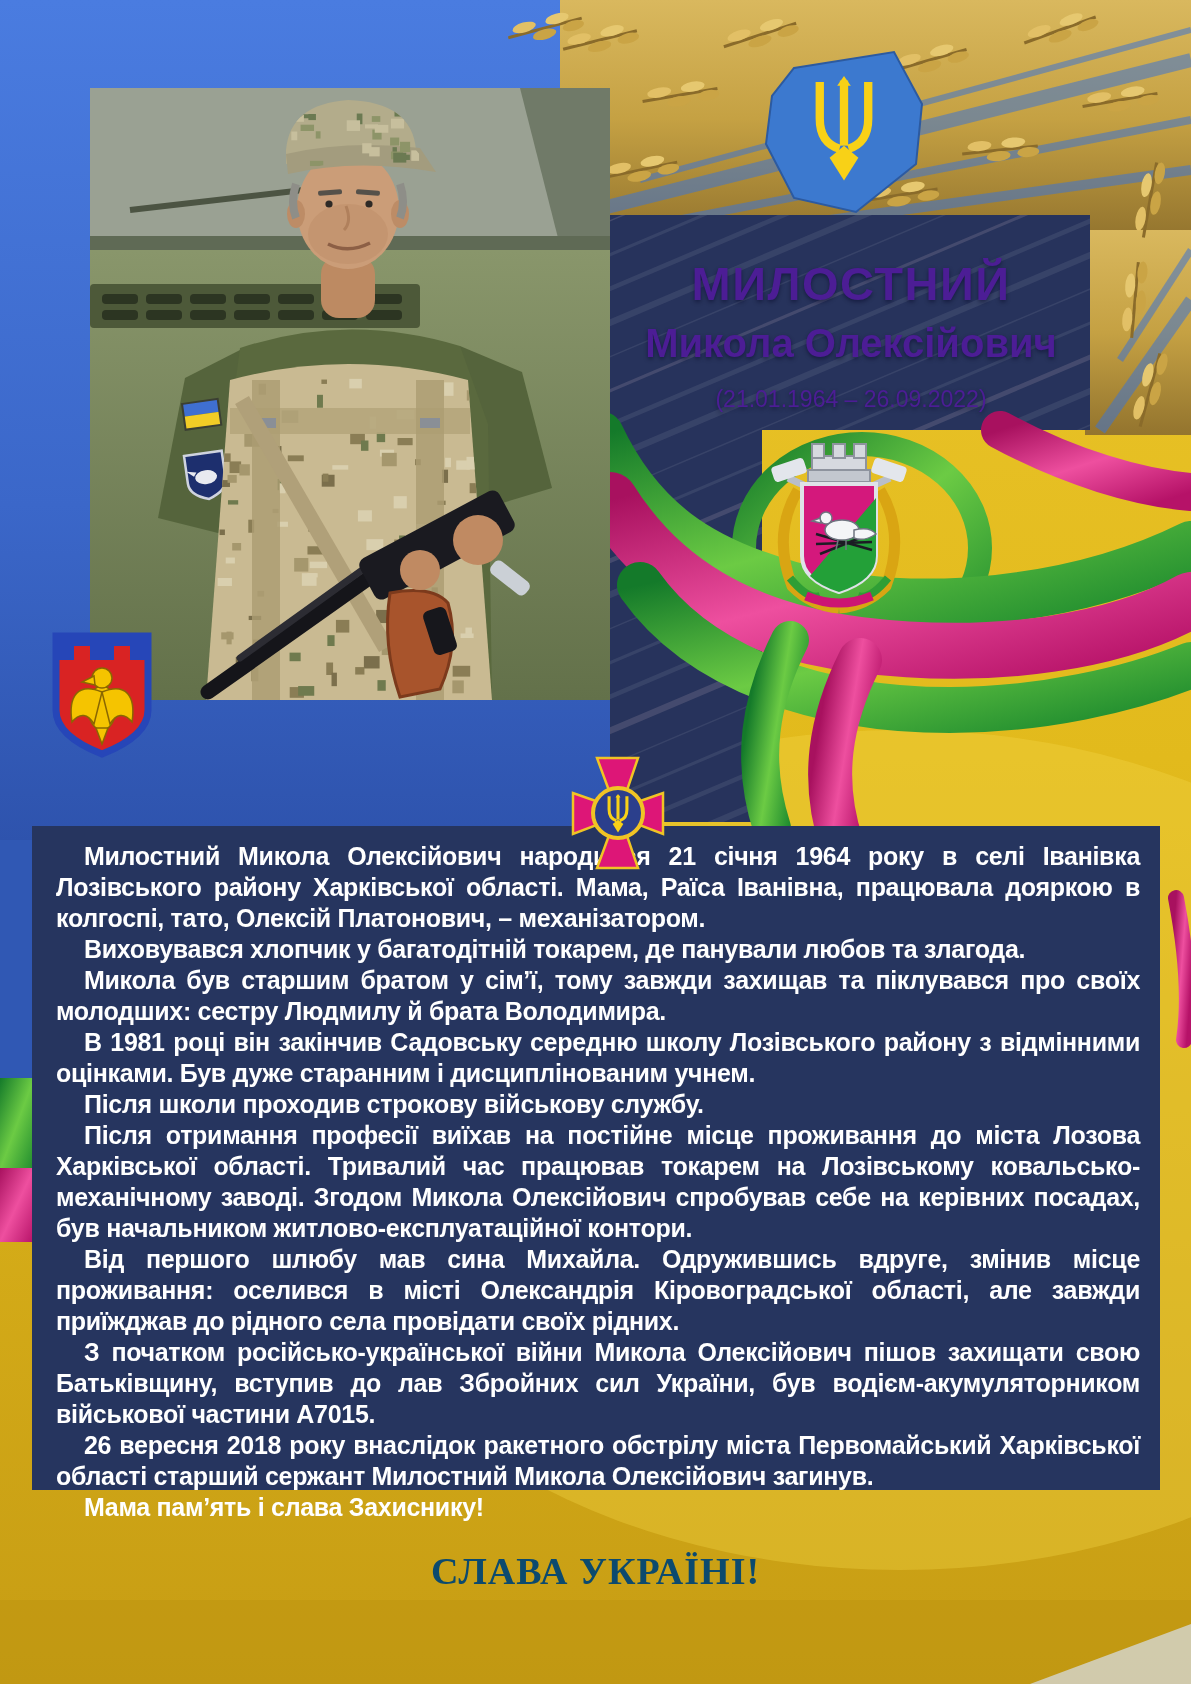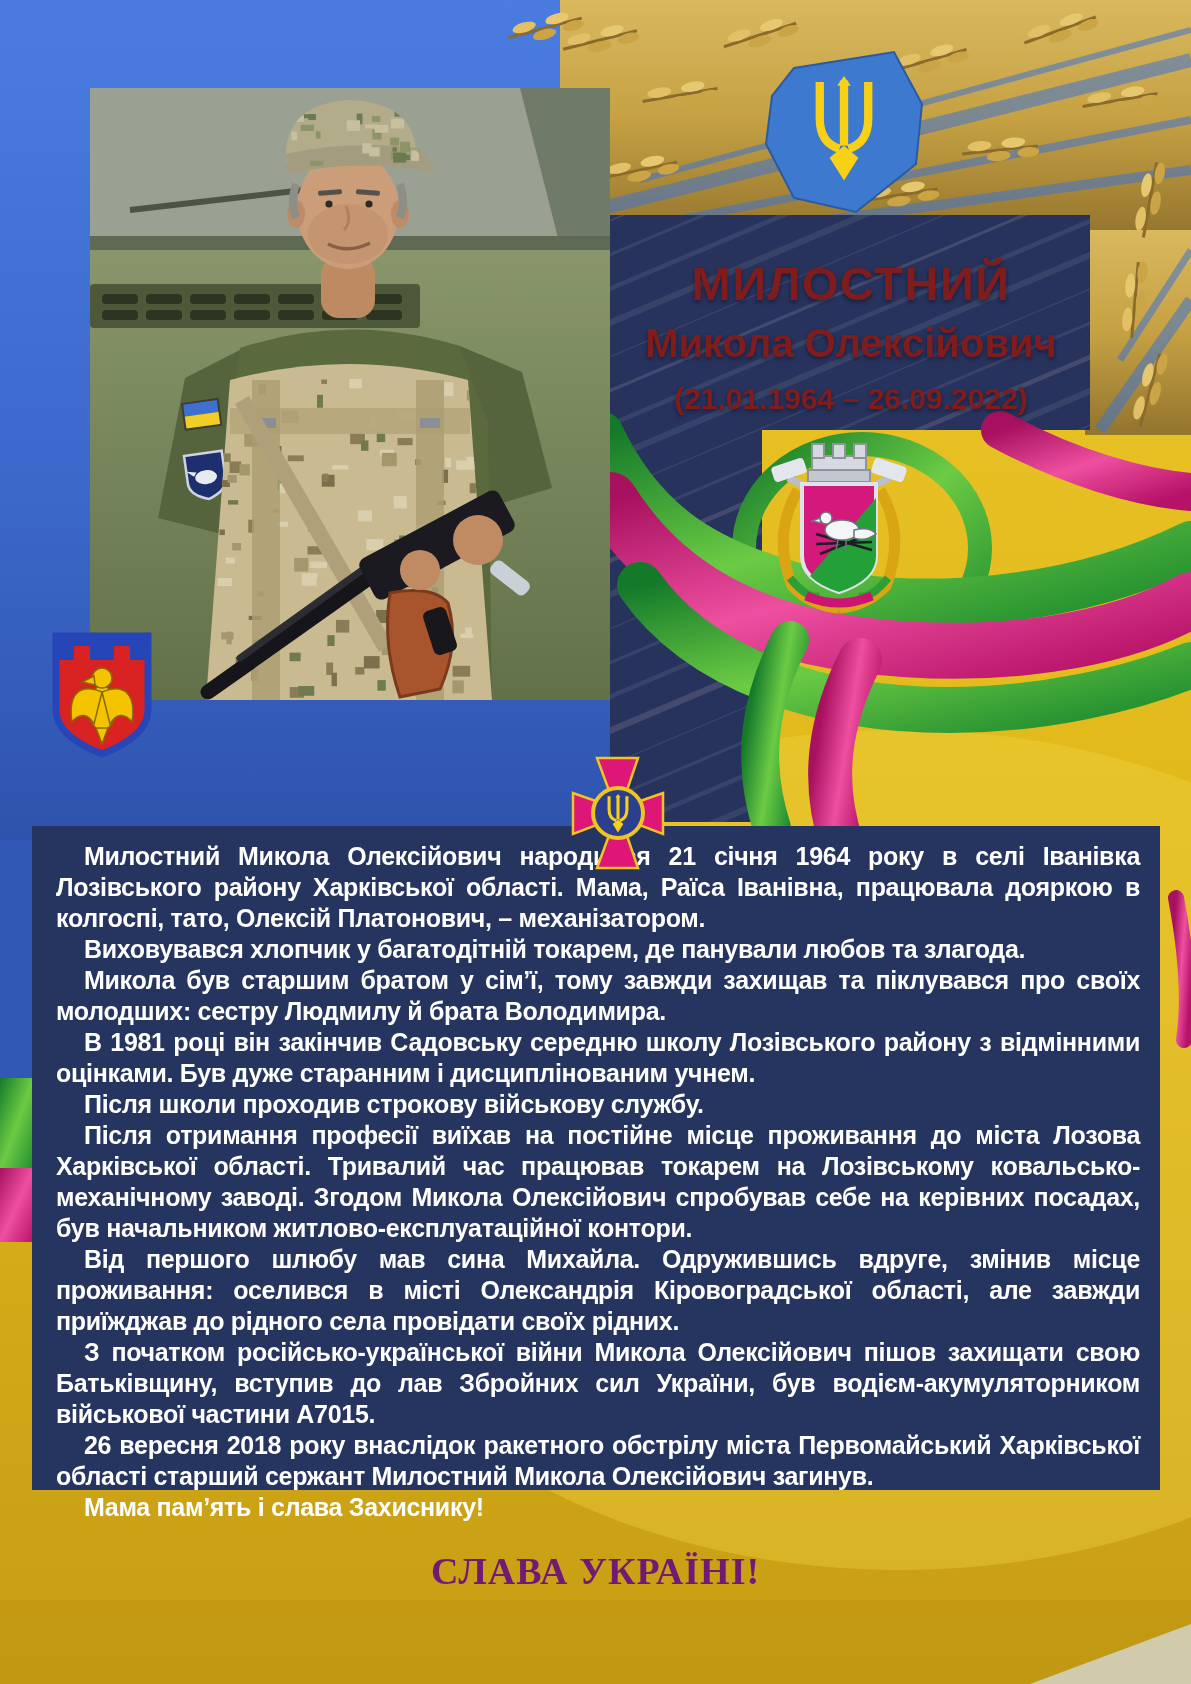--- a/index.html
+++ b/index.html
@@ -11,36 +11,36 @@
   #poster svg.bg{position:absolute; left:0; top:0;}
   .abs{position:absolute;}
   
   #photo{left:90px; top:88px; width:520px; height:612px; z-index:2;}
   
   #trident-shield{left:762px; top:46px; width:164px; height:170px; z-index:3;}
   #lozova-emblem{left:754px; top:438px; width:170px; height:176px; z-index:3;}
   #eagle-emblem{left:50px; top:630px; width:104px; height:128px; z-index:4;}
   #afu-cross{left:571px; top:756px; width:94px; height:116px; z-index:5;}
   
-  #title-block{left:612px; top:256px; width:478px; z-index:3; text-align:center; color:#7f1d1d;
+  #title-block{left:612px; top:256px; width:478px; z-index:3; text-align:center; color:#4c1d95;
     text-shadow:0 2px 4px rgba(0,0,30,.45);}
   #title-surname{font-size:47px; font-weight:bold; line-height:56px; letter-spacing:1.5px; margin:0;}
   #title-names{font-size:40px; font-weight:bold; line-height:48px; margin:7px;}
-  #title-dates{font-size:30px; font-weight:bold; line-height:44px; margin-top:10px;}
+  #title-dates{font-size:23px; font-weight:normal; line-height:44px; margin-top:10px;}
   
   #bio-block{
     left:32px; top:826px; width:1128px; height:664px; z-index:2;
     background:#26355f; box-sizing:border-box; padding:15px 20px 0 24px;
     color:#ffffff; font-size:25px; font-weight:bold; line-height:31px;
     letter-spacing:-0.3px;
   }
   #bio-block p{margin:0; text-indent:28px; text-align:justify;}
   
   #slogan{left:0; top:1548px; width:1191px; z-index:3; text-align:center;
-    font-family:"Liberation Serif", serif; font-weight:bold; color:#701a75;
+    font-family:"Liberation Serif", serif; font-weight:bold; color:#0c4a6e;
     font-size:38px; line-height:47px; letter-spacing:1px;}
   #slogan div{margin:0;}
 </style>
 </head>
 <body>
 
 <div id="poster">
 
   <svg class="bg" width="1191" height="1684" viewBox="0 0 1191 1684">
     <defs>

